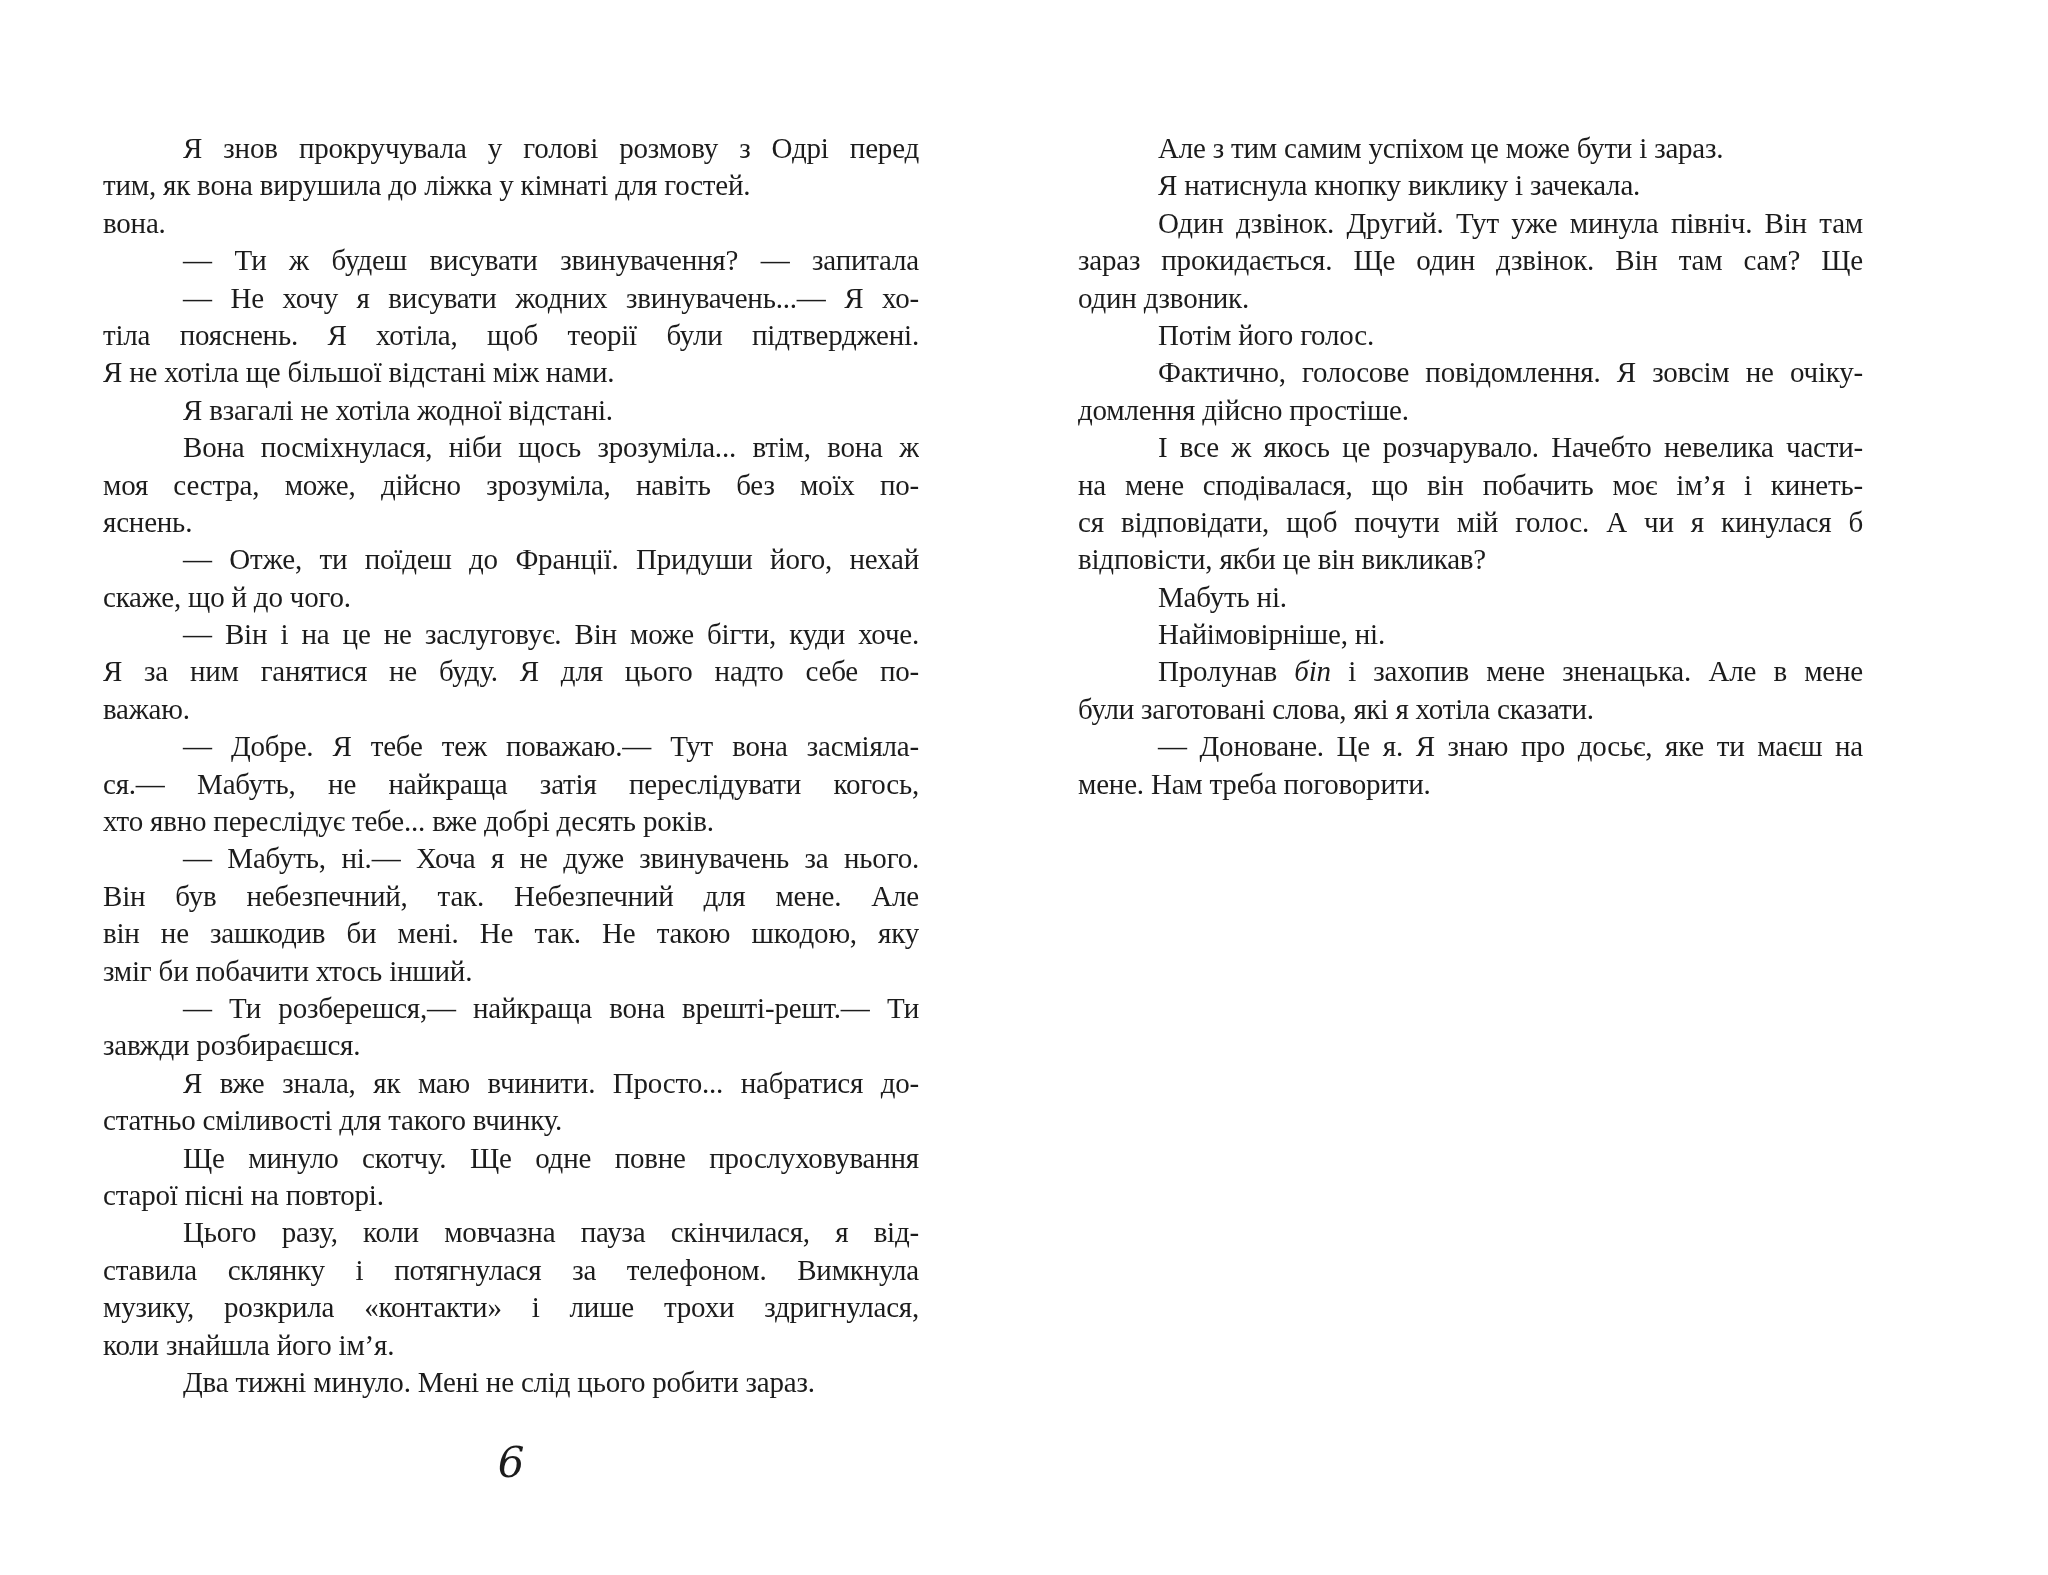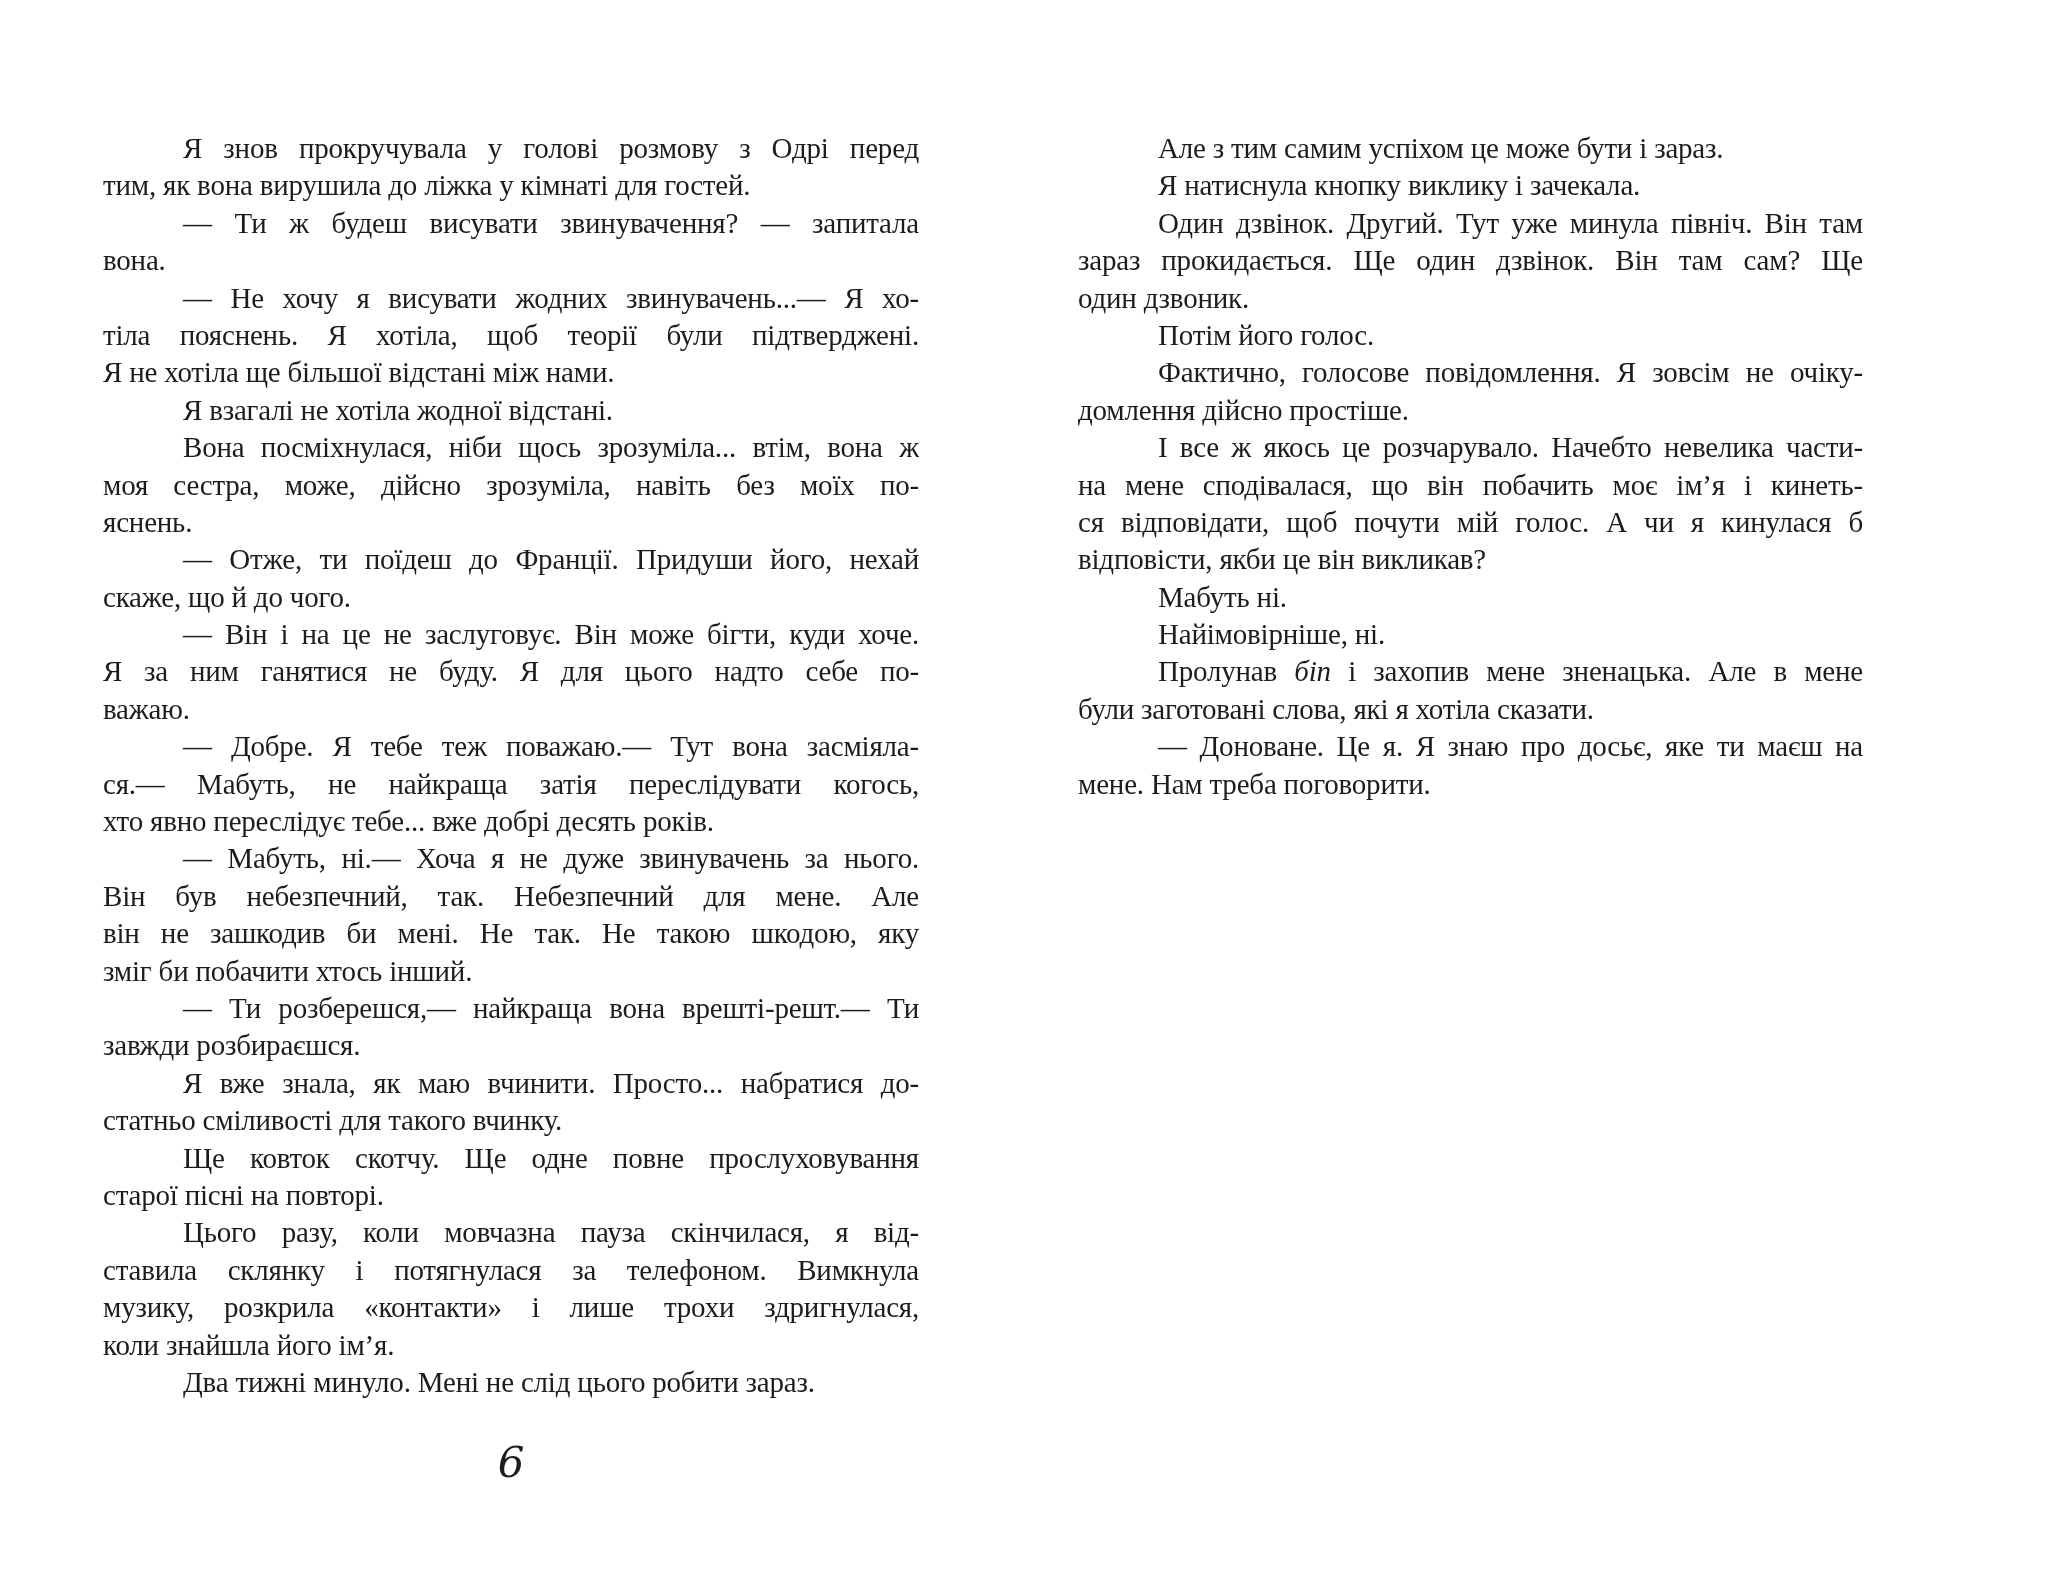--- a/index.html
+++ b/index.html
@@ -57,22 +57,22 @@
     font-size: 42px;
     color: #1c1c1c;
   }
 </style>
 </head>
 <body>
 
 <div id="left-col" class="text-col">
     <div class="line first">Я знов прокручувала у голові розмову з Одрі перед</div>
     <div class="line pend">тим, як вона вирушила до ліжка у кімнаті для гостей.</div>
+    <div class="line pend">вона.</div>
     <div class="line first">— Ти ж будеш висувати звинувачення? — запитала</div>
-    <div class="line pend">вона.</div>
     <div class="line first">— Не хочу я висувати жодних звинувачень...— Я хо-</div>
     <div class="line">тіла пояснень. Я хотіла, щоб теорії були підтверджені.</div>
     <div class="line pend">Я не хотіла ще більшої відстані між нами.</div>
     <div class="line first pend">Я взагалі не хотіла жодної відстані.</div>
     <div class="line first">Вона посміхнулася, ніби щось зрозуміла... втім, вона ж</div>
     <div class="line">моя сестра, може, дійсно зрозуміла, навіть без моїх по-</div>
     <div class="line pend">яснень.</div>
     <div class="line first">— Отже, ти поїдеш до Франції. Придуши його, нехай</div>
     <div class="line pend">скаже, що й до чого.</div>
     <div class="line first">— Він і на це не заслуговує. Він може бігти, куди хоче.</div>
@@ -82,21 +82,21 @@
     <div class="line">ся.— Мабуть, не найкраща затія переслідувати когось,</div>
     <div class="line pend">хто явно переслідує тебе... вже добрі десять років.</div>
     <div class="line first">— Мабуть, ні.— Хоча я не дуже звинувачень за нього.</div>
     <div class="line">Він був небезпечний, так. Небезпечний для мене. Але</div>
     <div class="line">він не зашкодив би мені. Не так. Не такою шкодою, яку</div>
     <div class="line pend">зміг би побачити хтось інший.</div>
     <div class="line first">— Ти розберешся,— найкраща вона врешті-решт.— Ти</div>
     <div class="line pend">завжди розбираєшся.</div>
     <div class="line first">Я вже знала, як маю вчинити. Просто... набратися до-</div>
     <div class="line pend">статньо сміливості для такого вчинку.</div>
-    <div class="line first">Ще ковток скотчу. Ще одне повне прослуховування</div>
+    <div class="line first">Ще минуло скотчу. Ще одне повне прослуховування</div>
     <div class="line pend">старої пісні на повторі.</div>
     <div class="line first">Цього разу, коли мовчазна пауза скінчилася, я від-</div>
     <div class="line">ставила склянку і потягнулася за телефоном. Вимкнула</div>
     <div class="line">музику, розкрила «контакти» і лише трохи здригнулася,</div>
     <div class="line pend">коли знайшла його ім’я.</div>
     <div class="line first pend">Два тижні минуло. Мені не слід цього робити зараз.</div>
   </div>
 <div id="right-col" class="text-col">
     <div class="line first pend">Але з тим самим успіхом це може бути і зараз.</div>
     <div class="line first pend">Я натиснула кнопку виклику і зачекала.</div>

